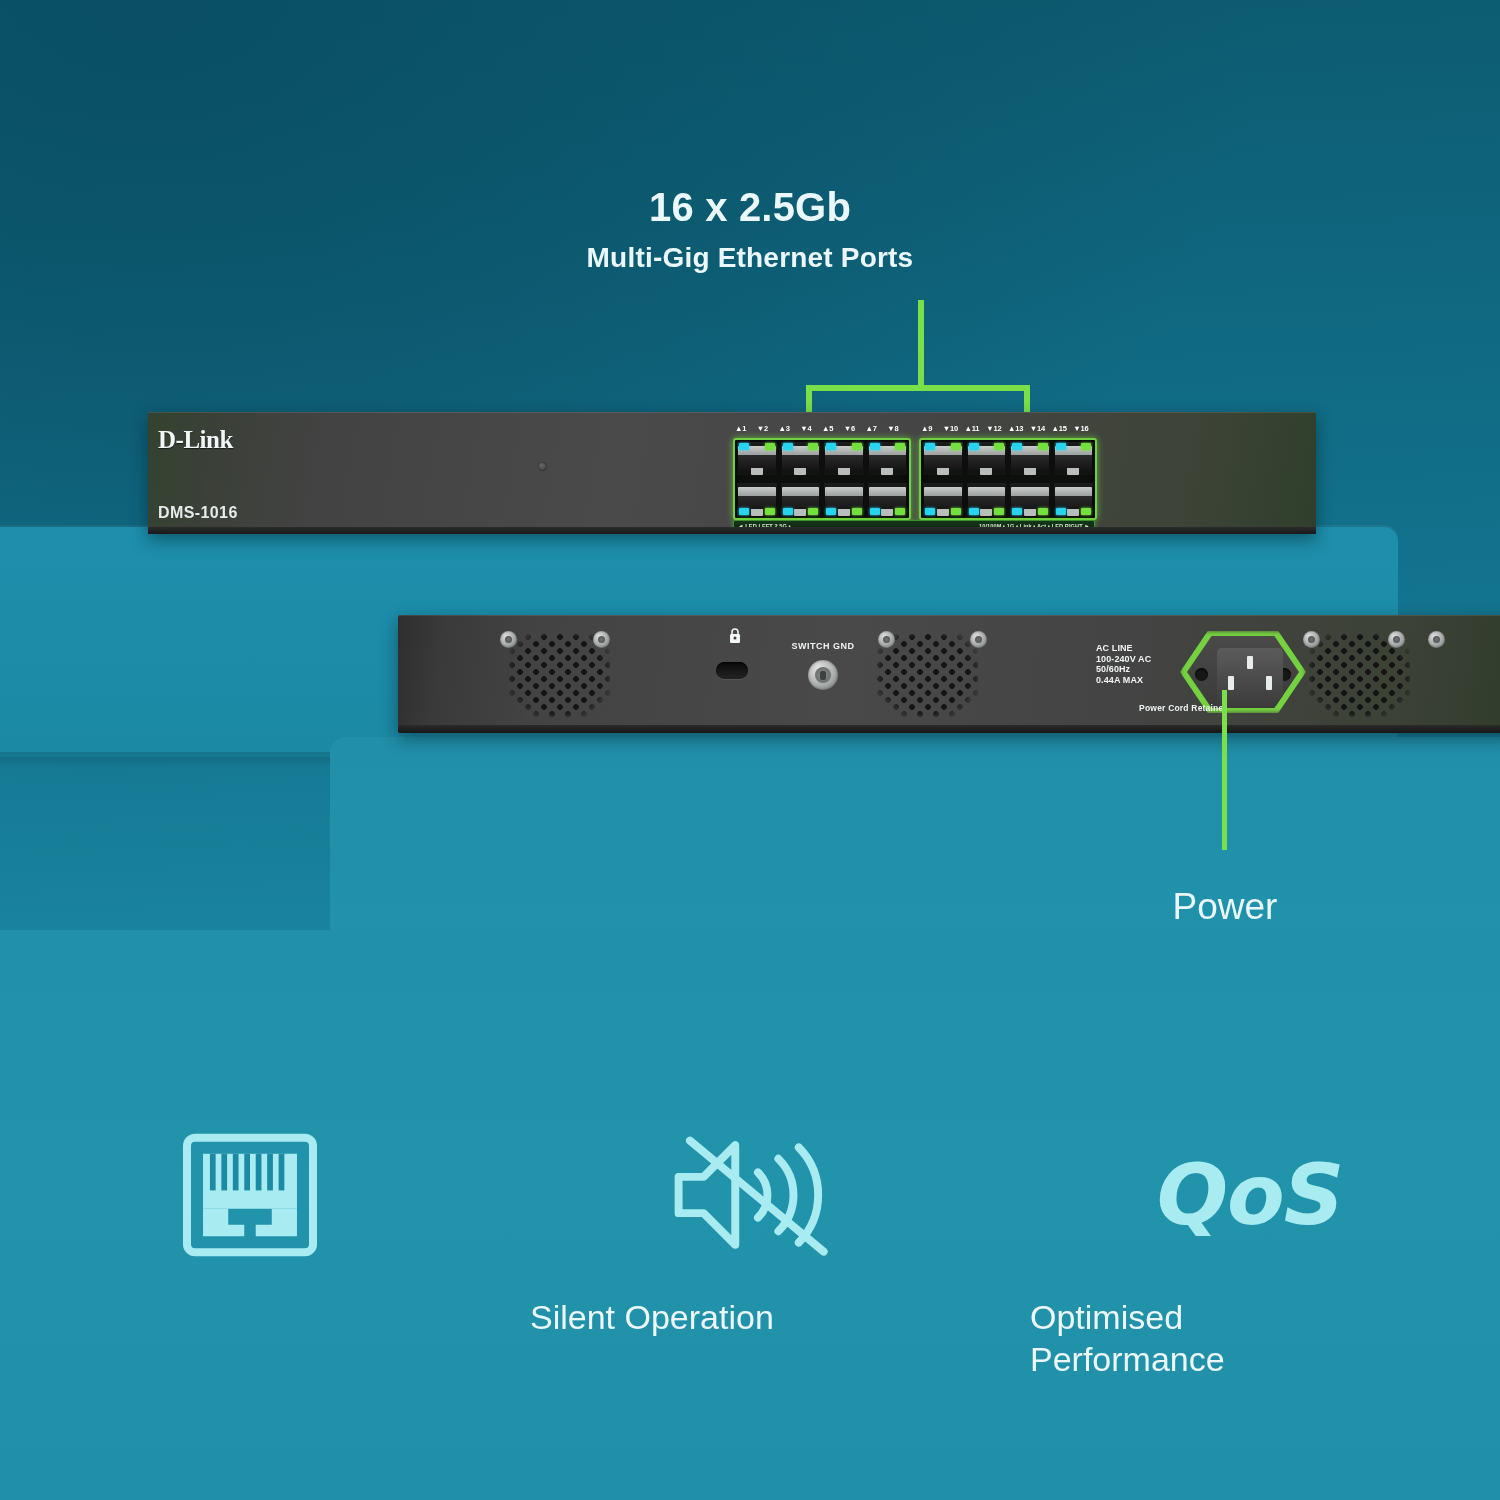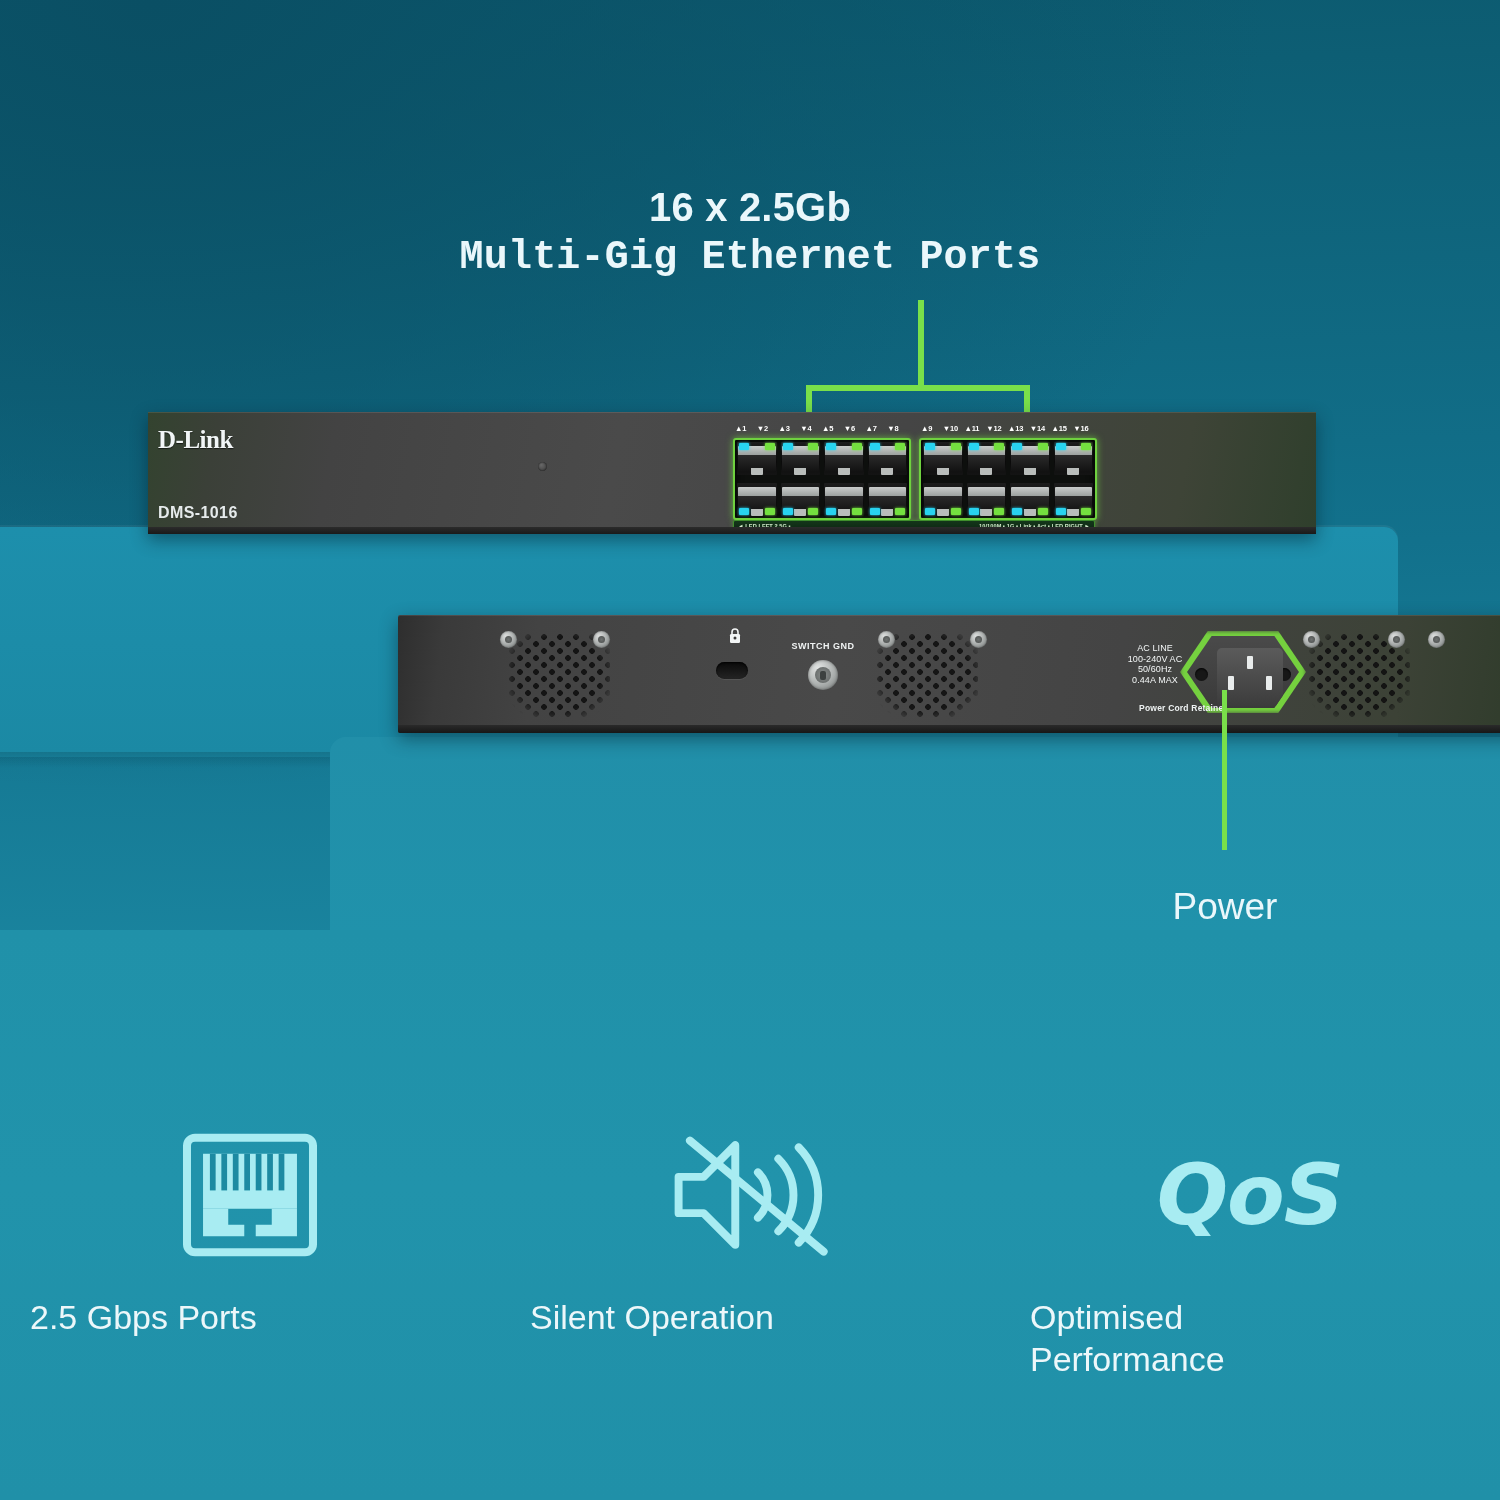--- a/index.html
+++ b/index.html
@@ -41,21 +41,21 @@
     left:330px;top:930px;width:1170px;height:16px;
     background:linear-gradient(180deg,rgba(0,40,52,.20),rgba(0,40,52,0));
   }
 
   
   #headline{
     position:absolute;left:0;top:182px;width:1500px;text-align:center;
     color:#eaf7fb;letter-spacing:.2px;
   }
   #headline .l1{font-size:40px;font-weight:700;line-height:50px;display:block;}
-  #headline .l2{font-size:40px;font-weight:700;line-height:52px;display:block;font-family:Liberation Mono, monospace;}
+  #headline .l2{font-size:28px;font-weight:700;line-height:52px;display:block;}
 
   
   .cl{position:absolute;background:#79e04a;}
   #cl-stem{left:918px;top:300px;width:6px;height:88px;}
   #cl-bar{left:806px;top:385px;width:224px;height:6px;}
   #cl-drop-l{left:806px;top:385px;width:6px;height:88px;}
   #cl-drop-r{left:1024px;top:385px;width:6px;height:88px;}
   #cl-power{left:1222px;top:690px;width:5px;height:160px;}
 
   #power-label{
@@ -190,22 +190,22 @@
   #gnd-screw{
     position:absolute;left:410px;top:45px;width:30px;height:30px;border-radius:50%;
     background:radial-gradient(circle at 34% 28%,#e3e5e4,#a9adac 58%,#737776 100%);
     box-shadow:inset 0 0 3px rgba(0,0,0,.45);
   }
   #gnd-screw:before{content:"";position:absolute;left:7px;top:7px;width:16px;height:16px;border-radius:50%;
     background:radial-gradient(circle,#8c908f,#5d6160);}
   #gnd-screw:after{content:"";position:absolute;left:12px;top:11px;width:6px;height:9px;border-radius:2px;background:#3d4140;}
 
   #ac-spec{
-    position:absolute;left:698px;top:28px;width:118px;text-align:center;
-    color:#f3f6f6;font-size:9px;font-weight:400;line-height:10.5px;letter-spacing:.1px;
+    position:absolute;left:698px;top:28px;width:118px;text-align:left;
+    color:#f3f6f6;font-size:9px;font-weight:700;line-height:10.5px;letter-spacing:.1px;
   }
   #retainer-label{
     position:absolute;left:700px;top:88px;width:170px;text-align:center;
     color:#eef2f2;font-size:8.5px;font-weight:700;letter-spacing:.2px;
   }
   #inlet-wrap{position:absolute;left:782px;top:16px;width:126px;height:82px;}
   #inlet-glow{
     position:absolute;left:0;top:0;width:126px;height:82px;
     background:#7ade3f;opacity:.92;
     clip-path:polygon(22% 0%,78% 0%,100% 50%,78% 100%,22% 100%,0% 50%);
@@ -477,21 +477,20 @@
               <rect x="35" y="19" width="5" height="32"></rect>
             <rect x="45" y="19" width="5" height="32"></rect>
               <rect x="55" y="19" width="5" height="32"></rect>
             <rect x="65" y="19" width="5" height="32"></rect>
               <rect x="75" y="19" width="5" height="32"></rect>
             <rect x="85" y="19" width="5" height="32"></rect>
           </g>
           <path d="M19 67 h22 v14 h14 v10 h10 v-10 h14 v-14 h22 v24 H19 Z" fill="#a8ecf2"></path>
         </svg>
       </div>
-      <div class="flabel">2.5 Gbps Ports</div>
     </div>
 
     <div class="feature">
       <div class="ficon">
         <svg viewBox="0 0 150 120" width="170" height="136">
           <g fill="none" stroke="#a8ecf2" stroke-width="7" stroke-linejoin="round" stroke-linecap="round">
             <path d="M12 44 h22 L62 16 v88 L34 76 H12 Z"></path>
             <path d="M82 40 a28 28 0 0 1 0 40"></path>
             <path d="M100 28 a45 45 0 0 1 0 64"></path>
             <path d="M118 18 a60 60 0 0 1 0 84"></path>

